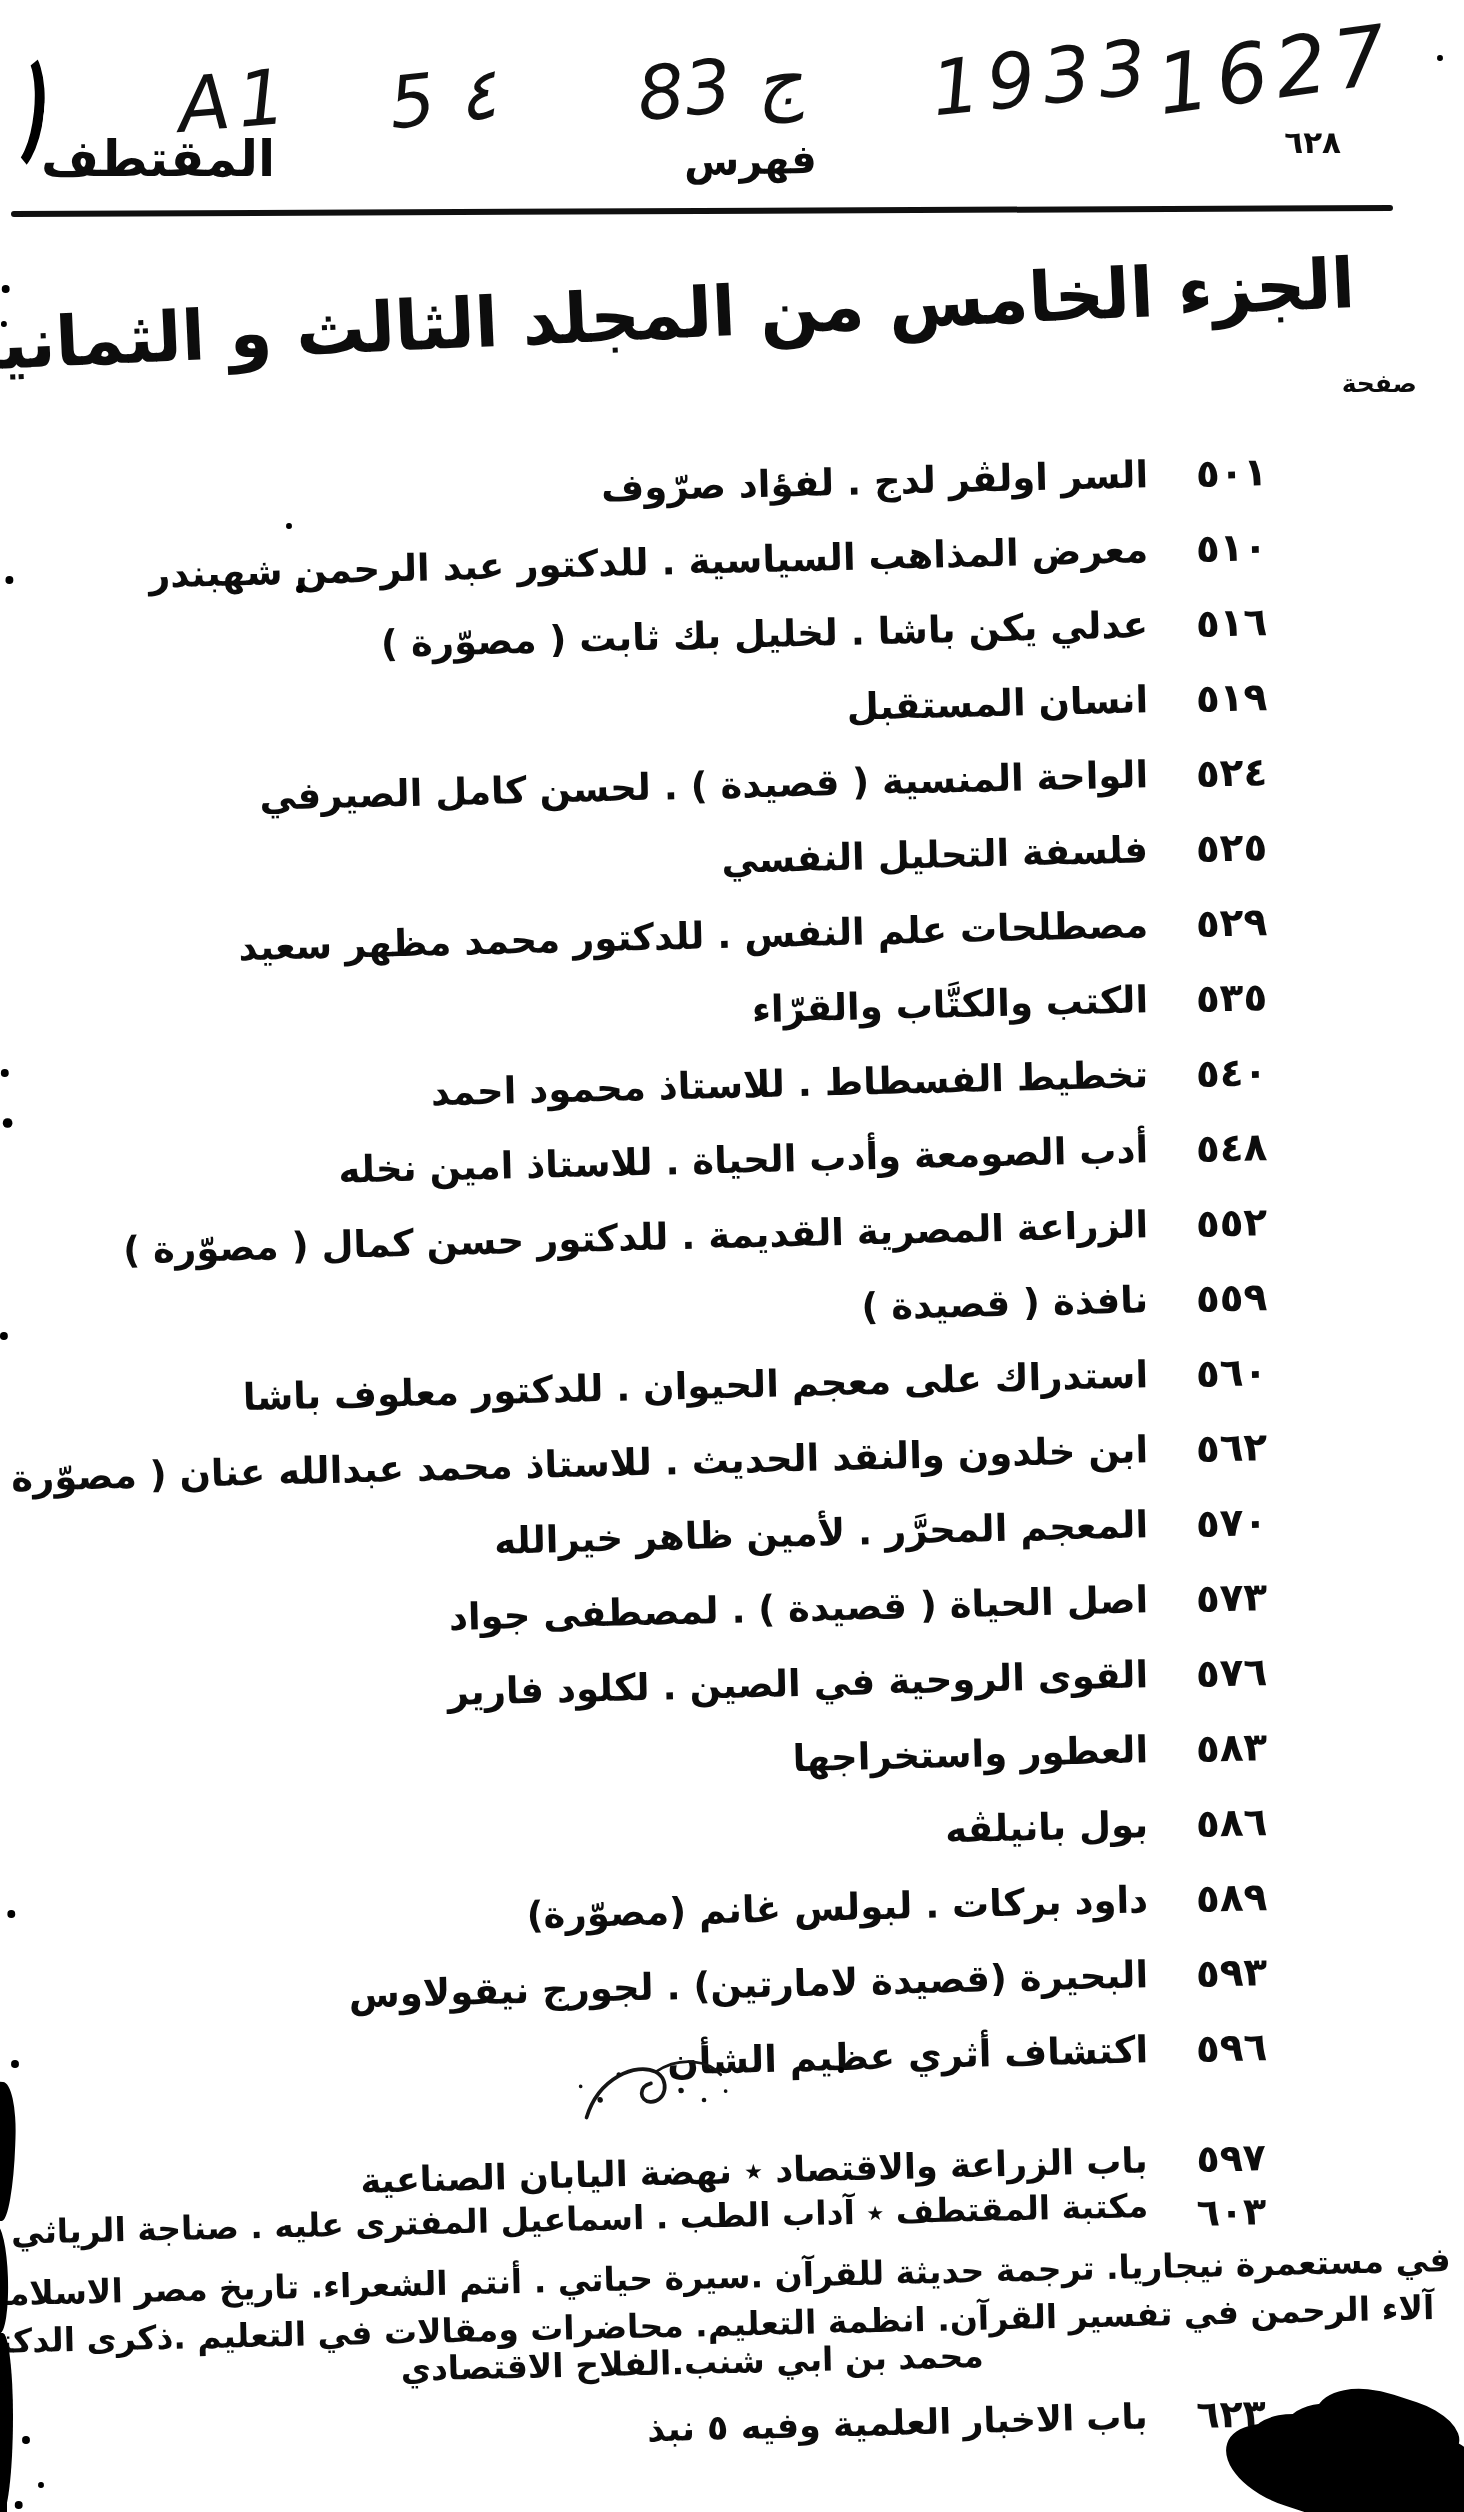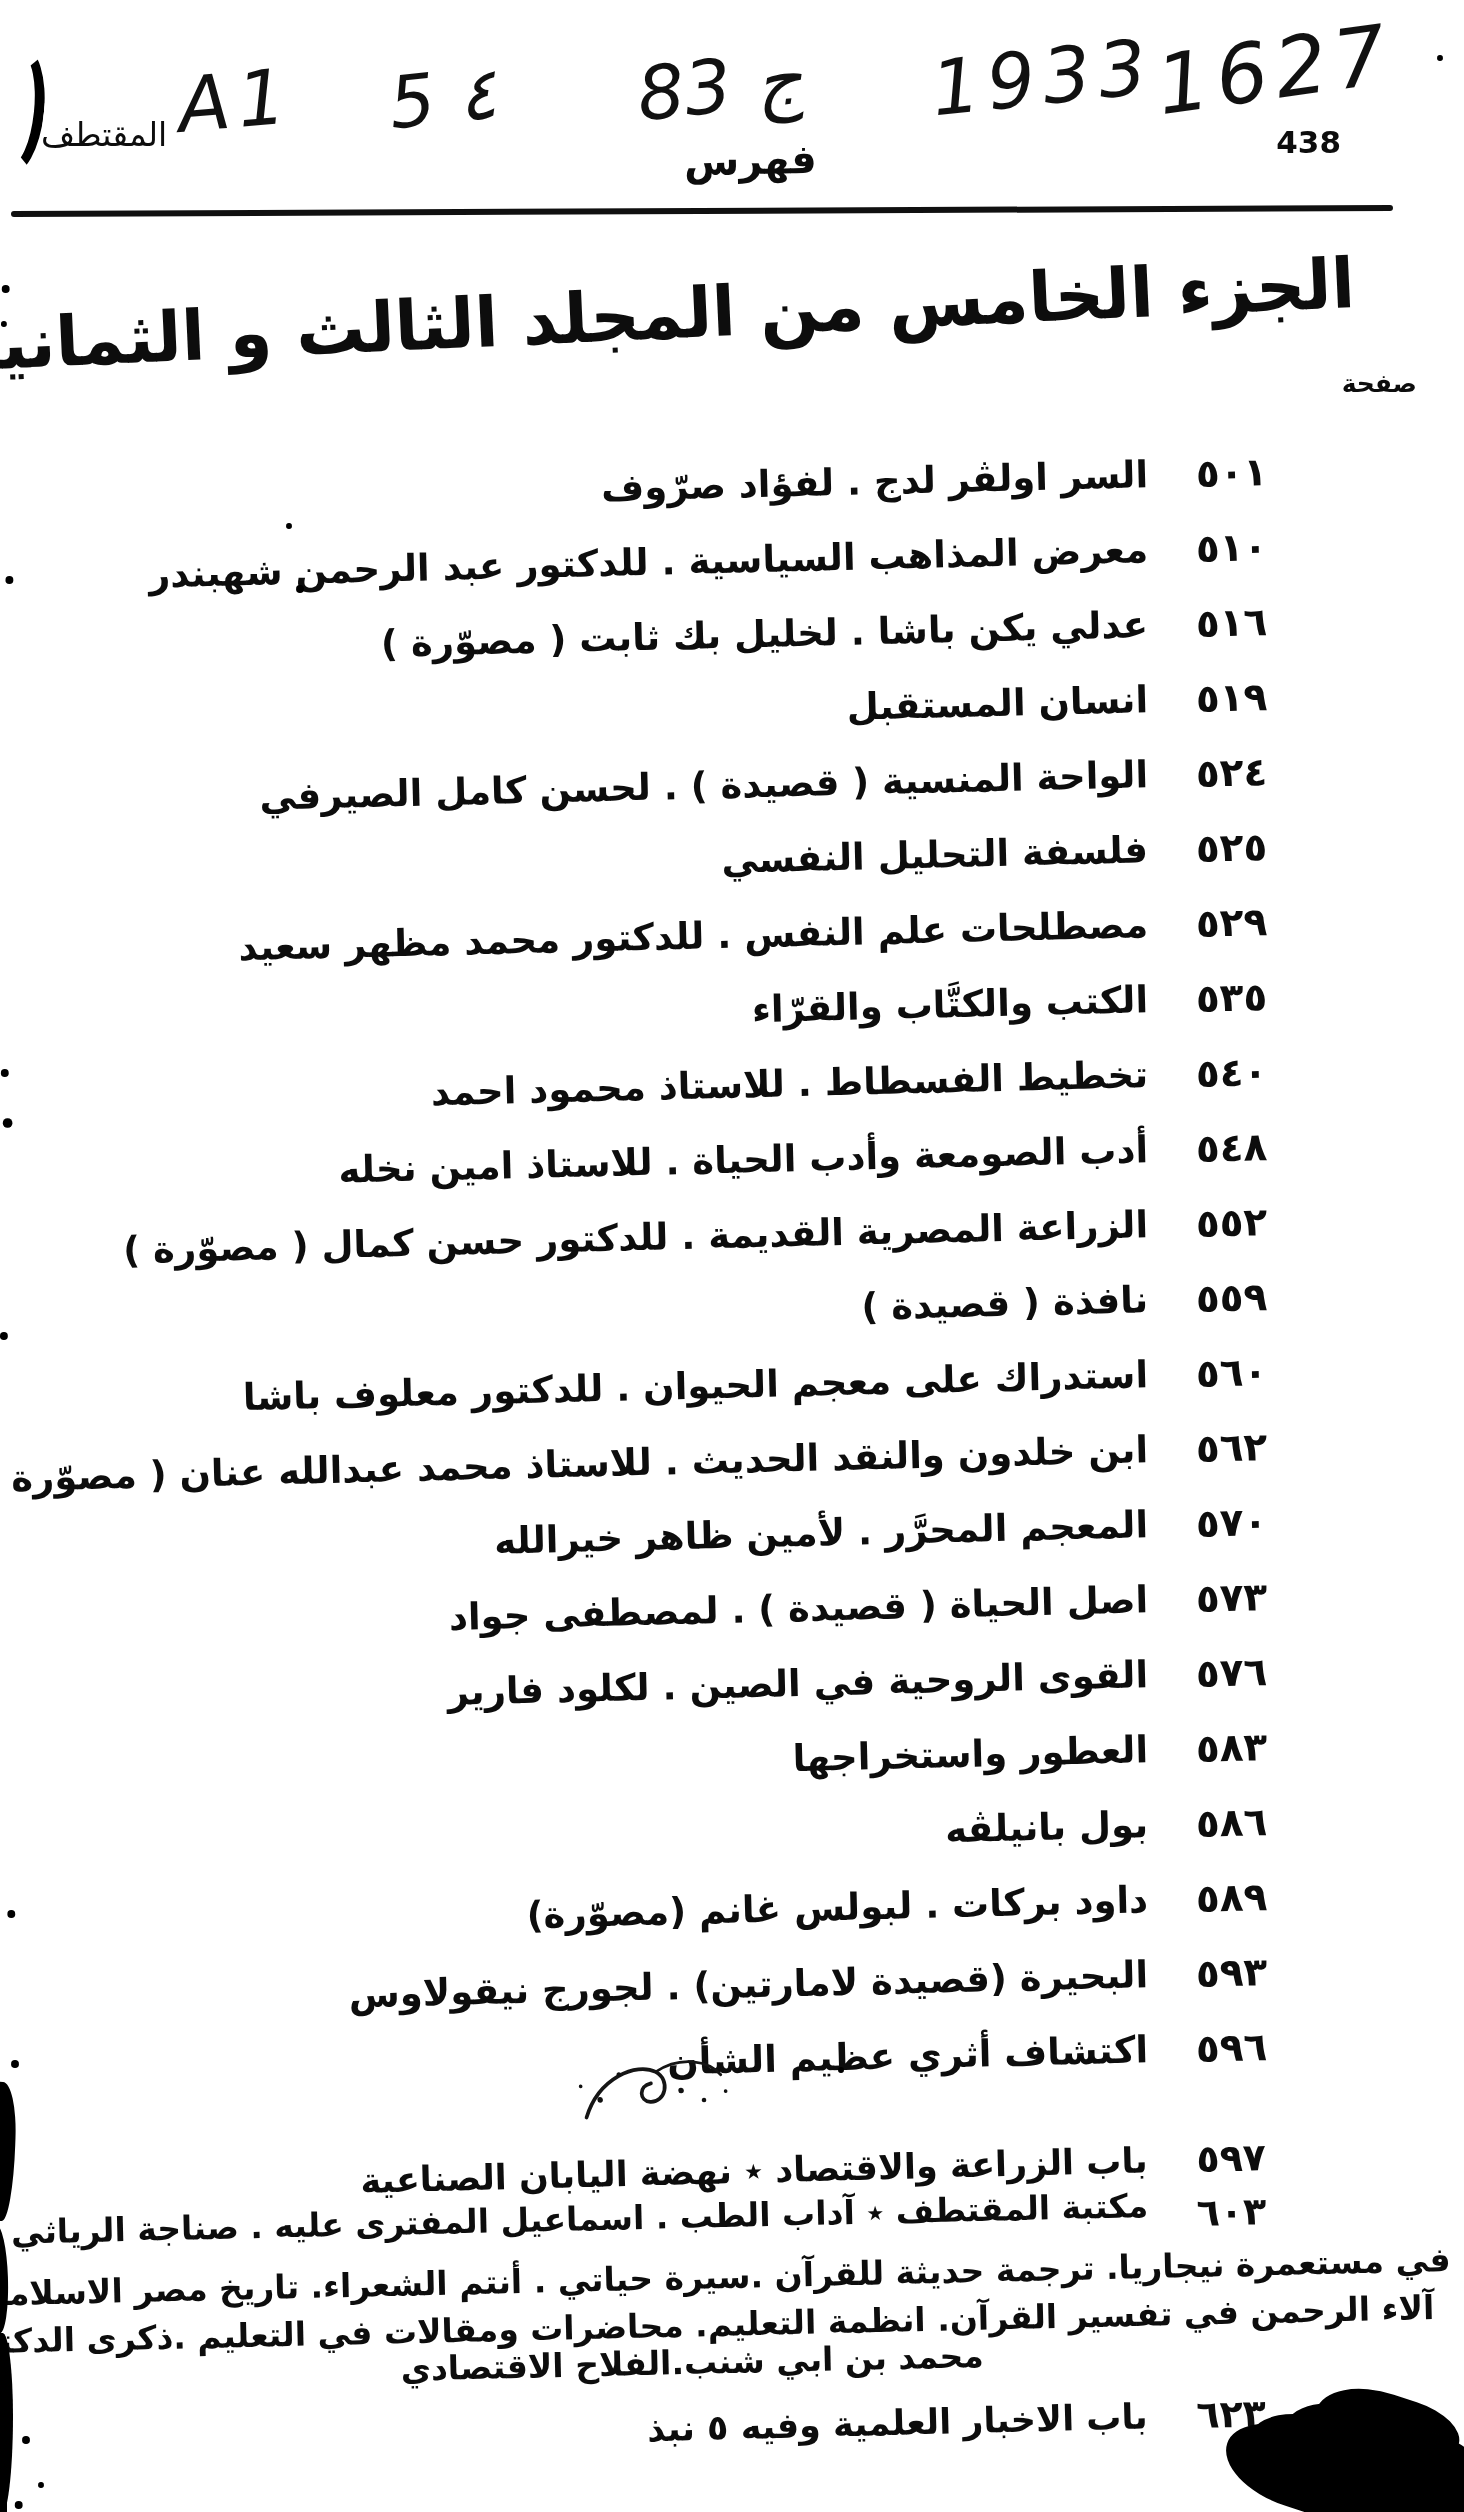--- a/index.html
+++ b/index.html
@@ -16,21 +16,21 @@
     position:absolute;font-style:italic;font-weight:500;color:#111;
     letter-spacing:7.4px;white-space:nowrap;
   }
   .hw:nth-child(1){left:178px;top:56px;font-size:76px;transform:rotate(-5deg);}
   .hw:nth-child(2){left:389px;top:56px;font-size:72px;transform:rotate(-6deg);}
   .hw:nth-child(3){left:637px;top:43px;font-size:74px;transform:rotate(-6deg);}
   .hw:nth-child(4){left:931px;top:33px;font-size:76px;transform:rotate(-6deg);}
   .hw:nth-child(5){left:1156px;top:22px;font-size:82px;transform:rotate(-8deg);}
 
   
-  #hdr-left{left:41px;top:115px;font-size:33px;font-weight:normal;}
+  #hdr-left{left:41px;top:130px;font-size:50px;font-weight:bold;}
   #hdr-center{left:684px;top:137px;font-size:40px;font-weight:bold;transform:rotate(-1deg);}
   #hdr-right{right:124px;top:124px;font-size:31px;font-weight:bold;}
   #hdr-rule{
     left:11px;top:208px;width:1382px;height:5.6px;background:#101010;
     border-radius:3.7px;transform:rotate(-0.25deg);
   }
 
   
   #main-title{
     left:93px;top:243px;width:1260px;text-align:center;direction:rtl;
@@ -114,21 +114,21 @@
 <div id="handwriting">
     <span class="hw">A1</span>
     <span class="hw">5 ٤</span>
     <span class="hw">83 ج</span>
     <span class="hw">1933</span>
     <span class="hw">1627</span>
   </div>
 
 <div class="abs" id="hdr-left">المقتطف</div>
 <div class="abs" id="hdr-center">فهرس</div>
-<div class="abs" id="hdr-right">438</div>
+<div class="abs" id="hdr-right">٦٢٨</div>
 <div class="abs" id="hdr-rule"></div>
 
 <div class="abs" id="main-title">الجزء الخامس من المجلد الثالث و الثمانين</div>
 <div class="abs" id="page-label">صفحة</div>
 
 <div id="toc">
   <div class="toc-row">
     <span class="toc-num">٥٠١</span>
     <span class="toc-gap"></span>
     <span class="toc-title">السر اولڤر لدج . لفؤاد صرّوف</span>

